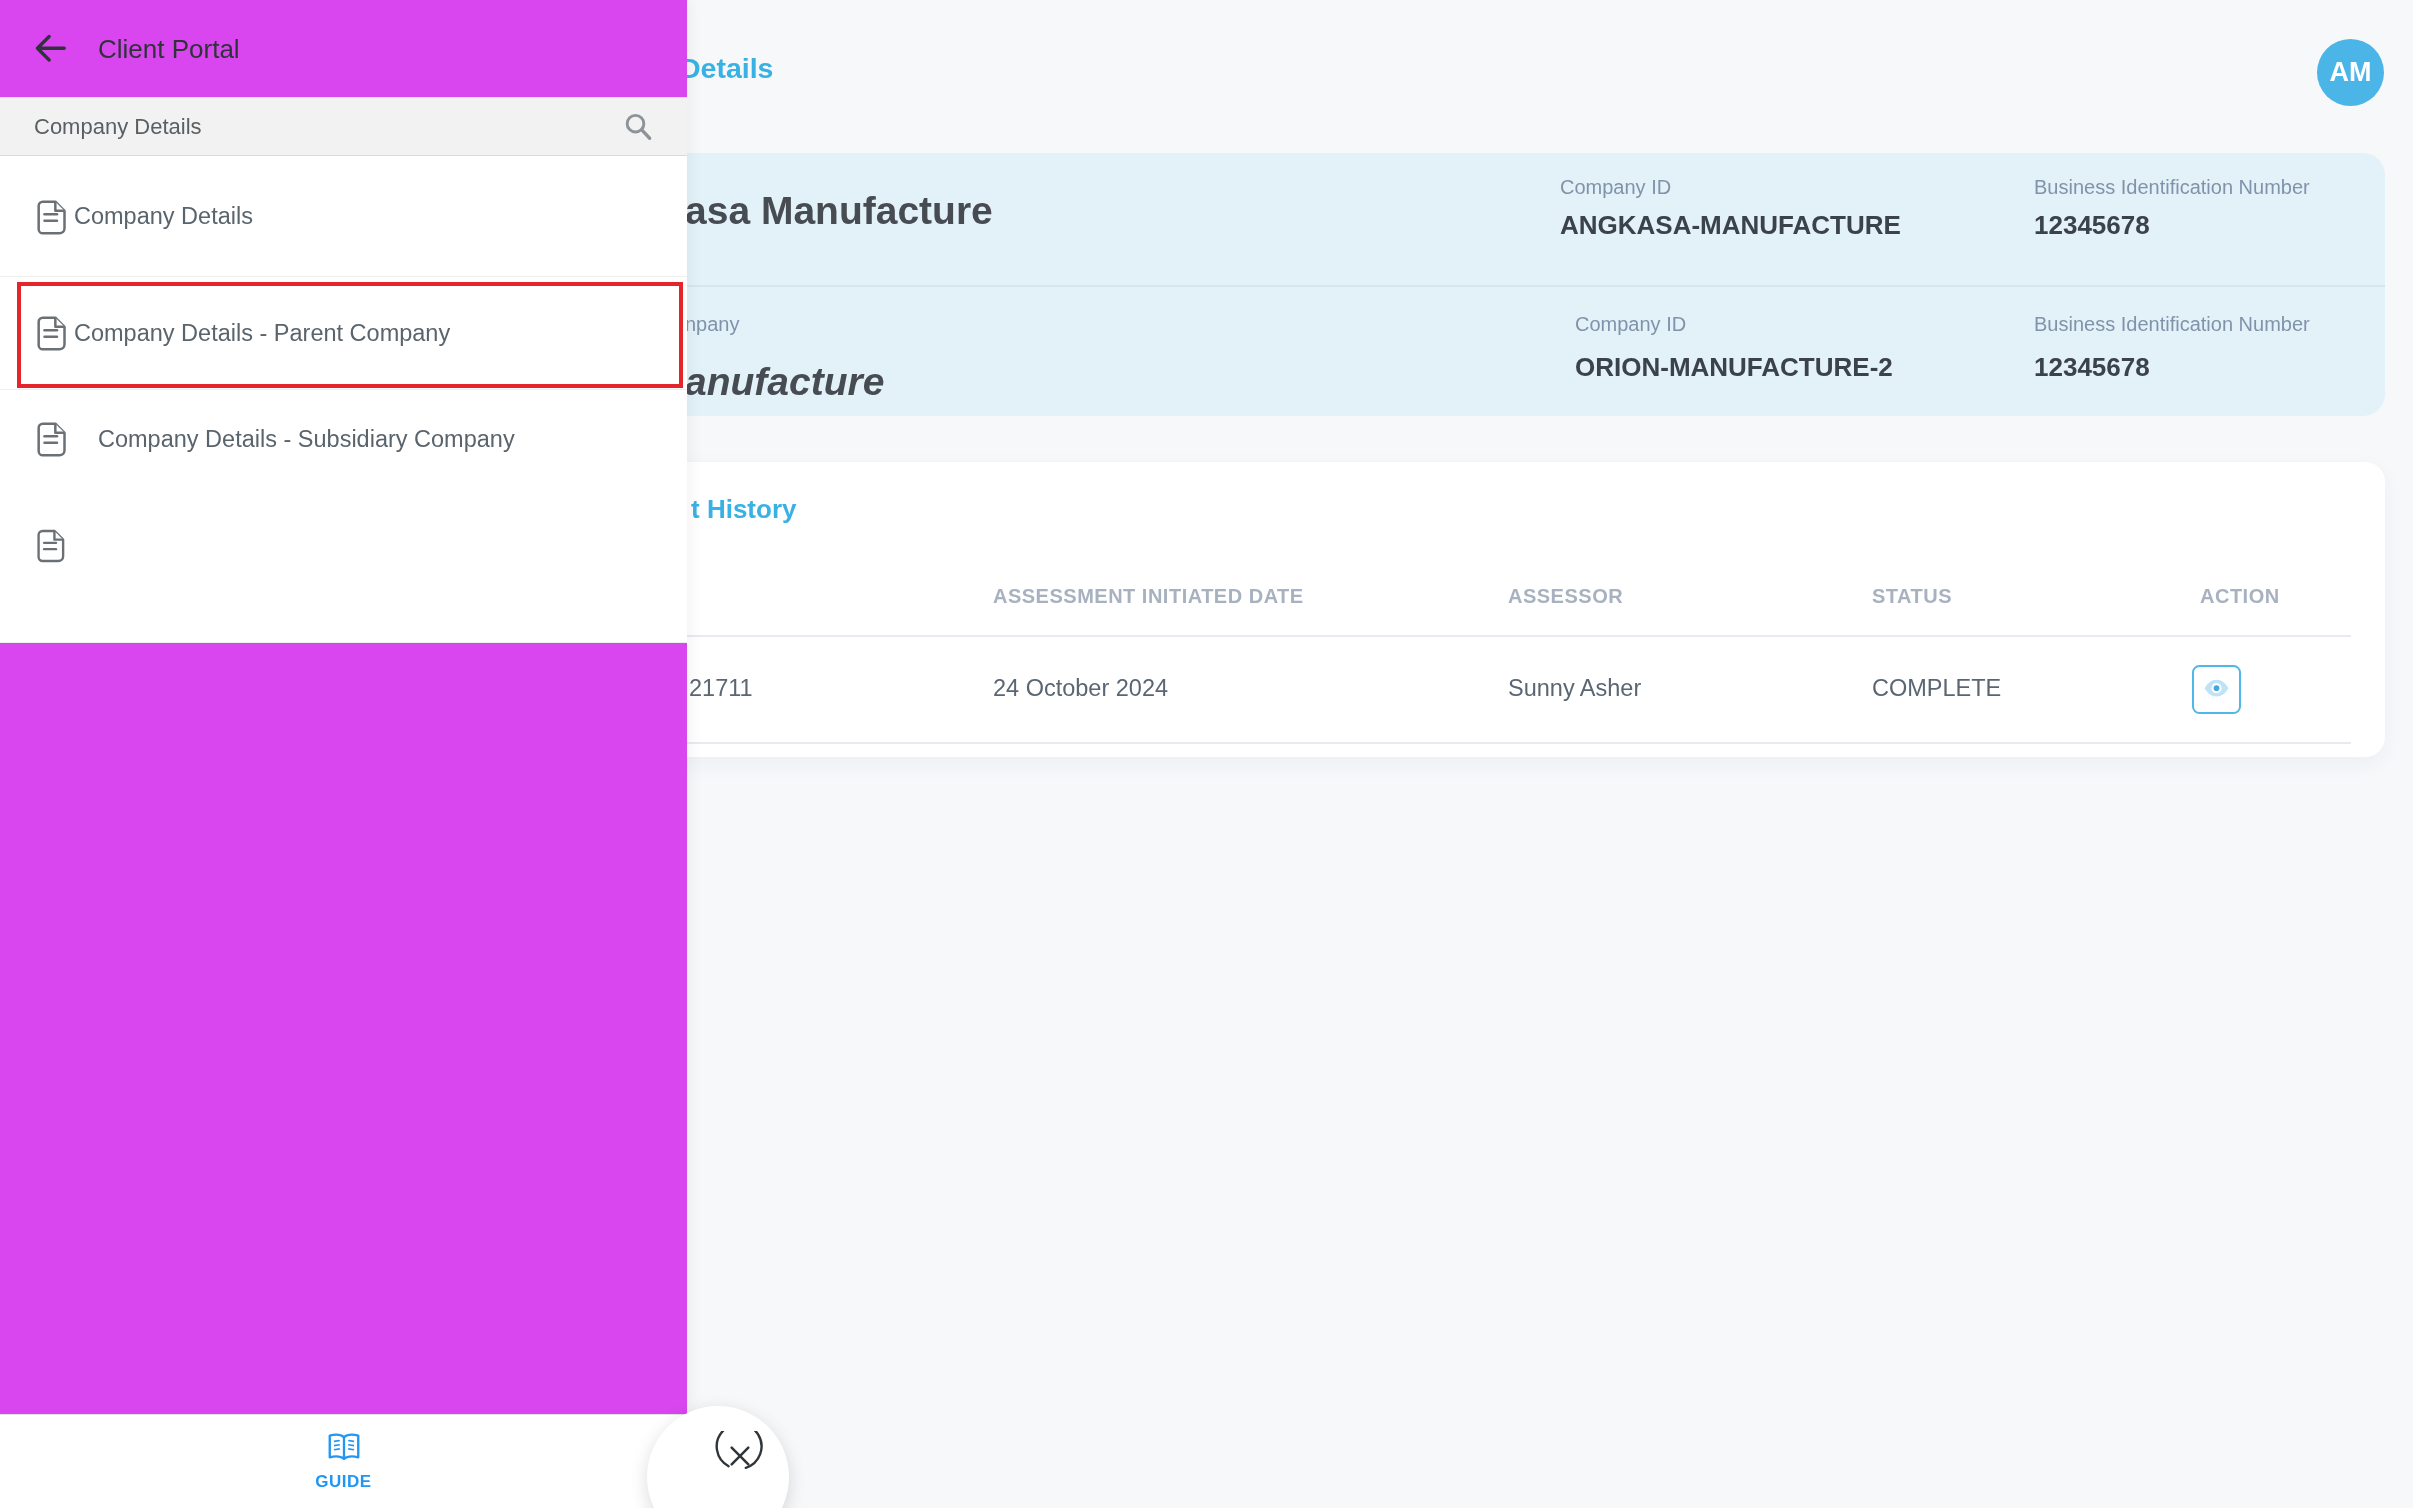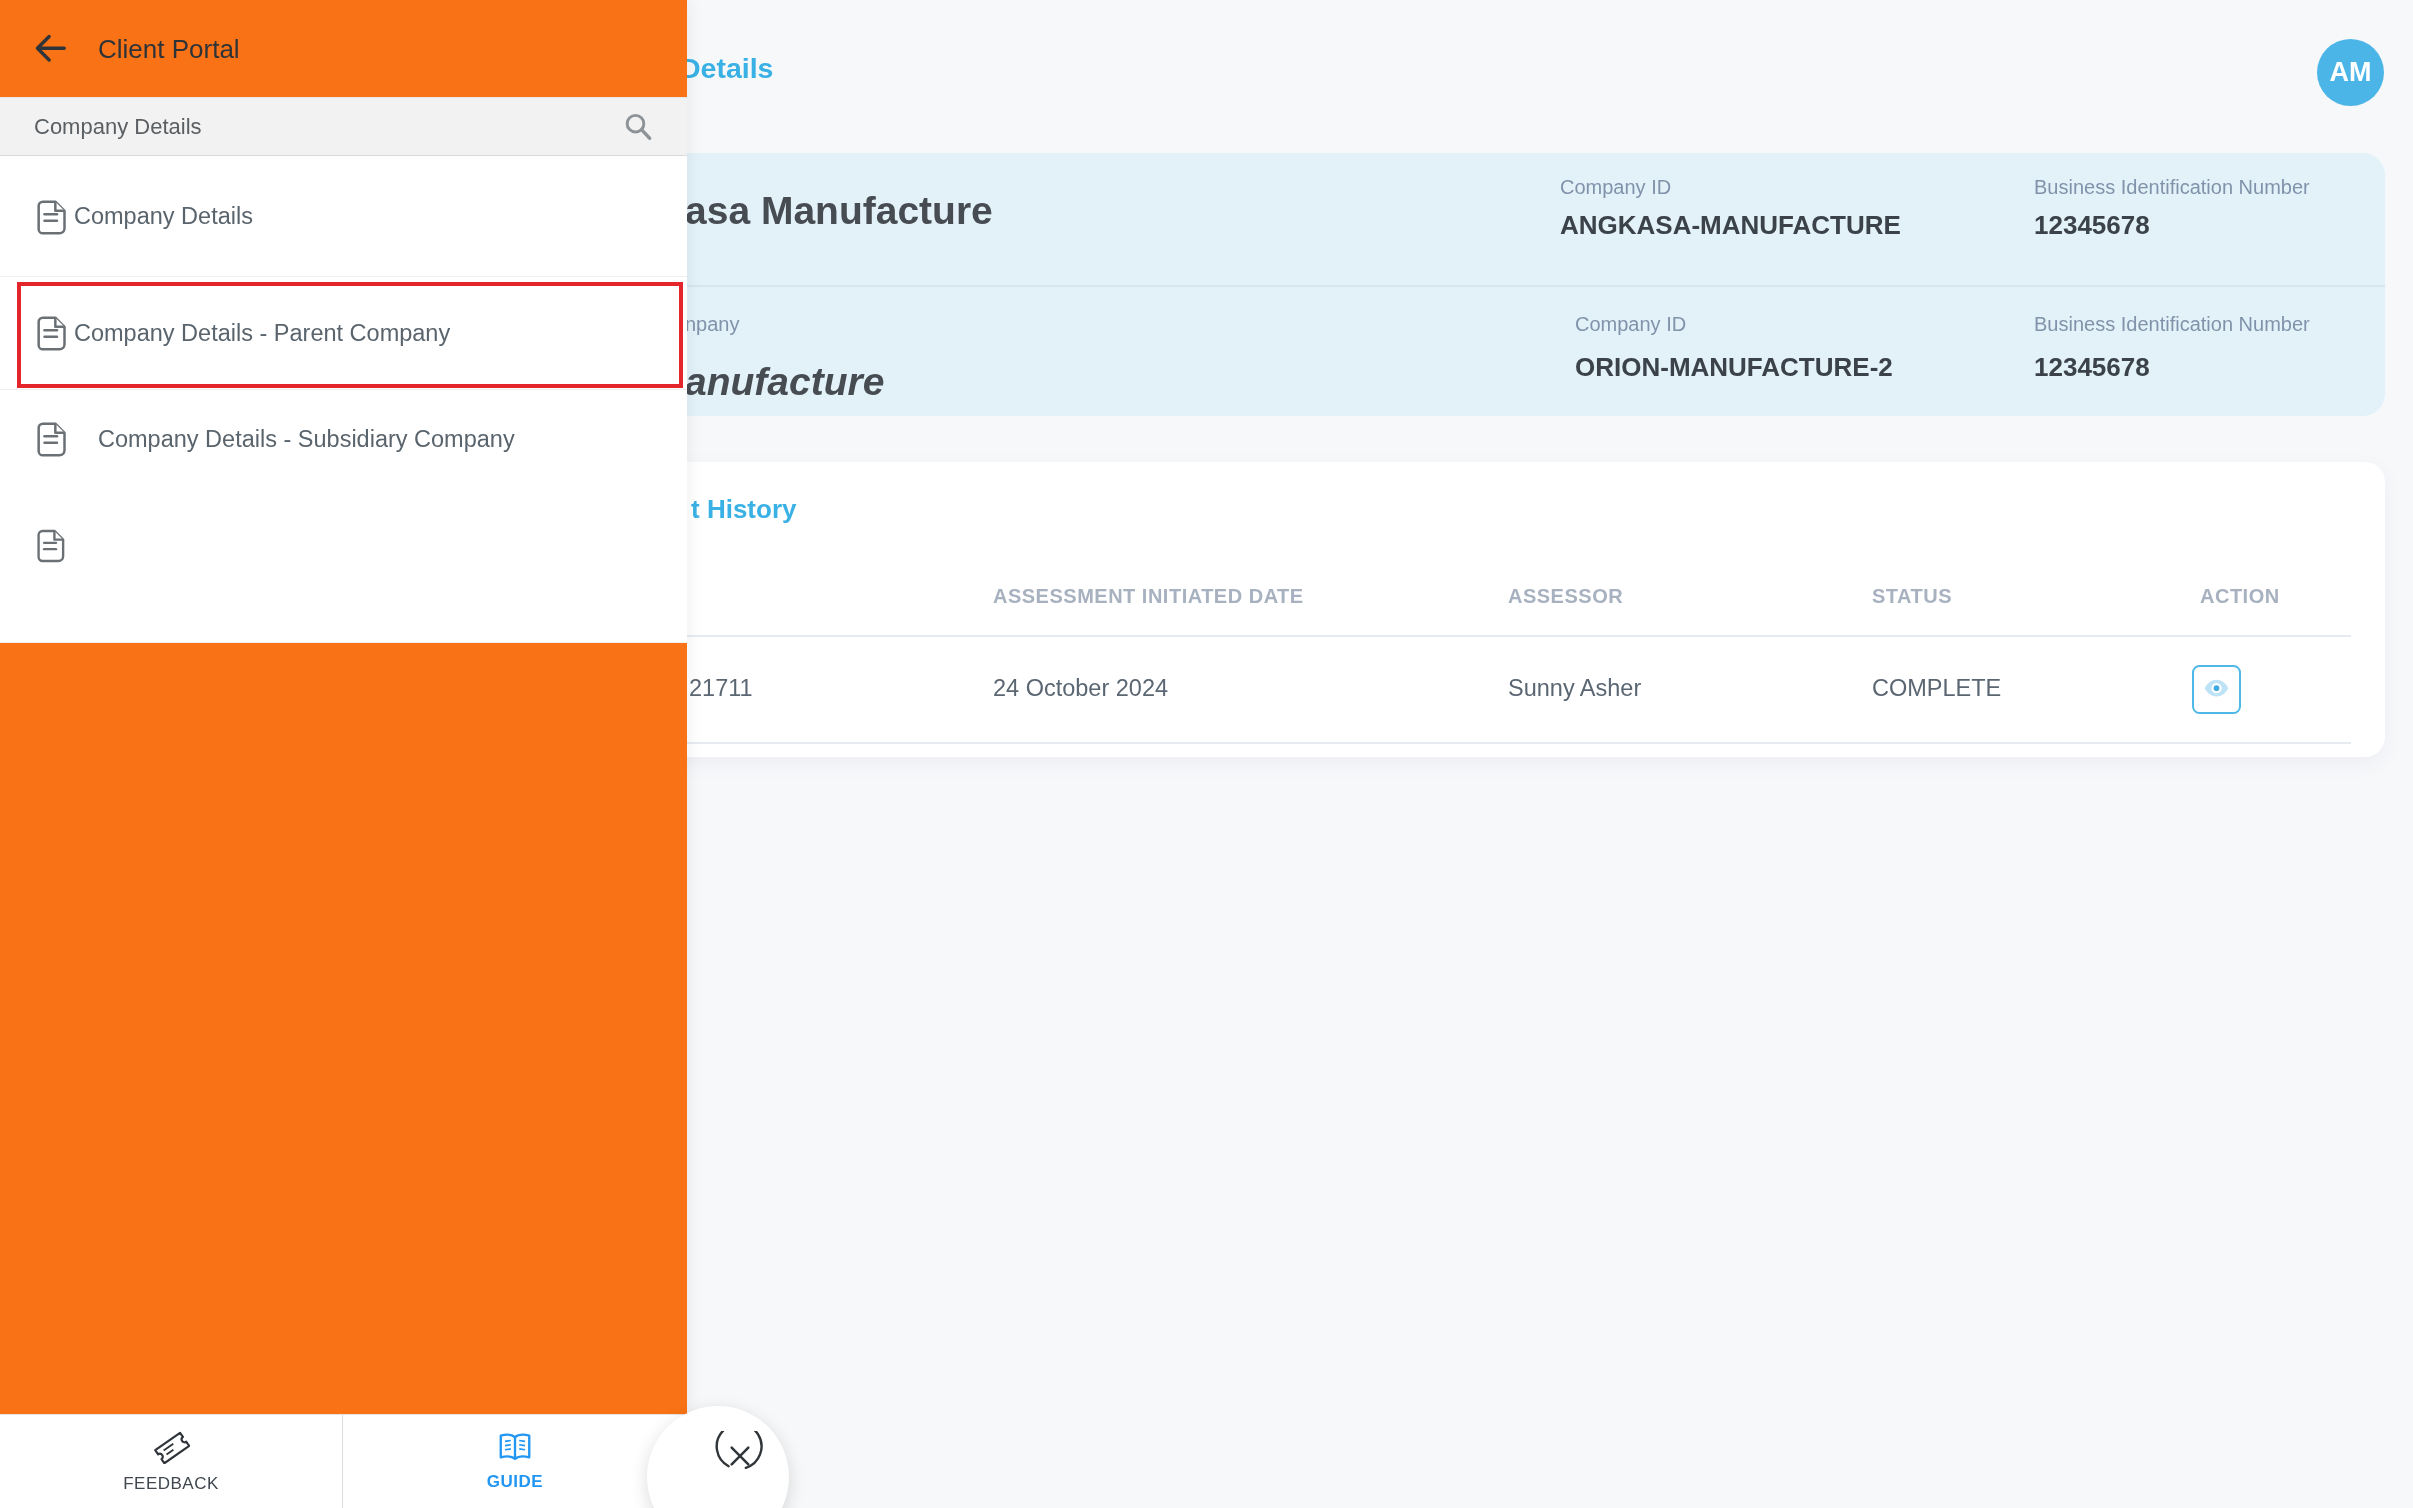--- a/index.html
+++ b/index.html
@@ -26,21 +26,21 @@
   .card-title { font-size:26px; font-weight:700; color:#3AB1E5; }
   .th { font-size:20px; font-weight:700; color:#A7B1C0; letter-spacing:0.5px; }
   .rule { height:1.7px; background:#E7EAEF; }
   .td { font-size:23.5px; color:#5B6673; }
   .eye-btn { left:2192px; top:665px; width:49px; height:49px; background:#fff;
     border:2.5px solid #4FB8E8; border-radius:7.5px; display:flex; align-items:center;
     justify-content:center; cursor:pointer; }
 
   
   #sidebar { position:absolute; left:0; top:0; width:687px; height:1508px;
-    background:#f97316; z-index:10; box-shadow:2.5px 0 15px rgba(0,0,0,0.06); }
+    background:#d946ef; z-index:10; box-shadow:2.5px 0 15px rgba(0,0,0,0.06); }
   .sb-title { left:98px; top:34px; font-size:26px; font-weight:500; color:#2E3338; }
   .sb-back { left:34px; top:34px; width:32px; height:28.5px; cursor:pointer; }
   .sb-search { left:0; top:97px; width:687px; height:59px; background:#F2F2F2;
     border-top:0.8px solid #E7E7E7; border-bottom:0.8px solid #DBDBDB; }
   .sb-search input { position:absolute; left:34px; top:0; width:570px; height:57px;
     border:none; outline:none; background:transparent; font-size:22px; color:#5A5F63;
     font-family:"Liberation Sans", sans-serif; }
   .sb-search svg { position:absolute; right:34px; top:14.2px; }
   .sb-item { left:0; width:687px; border-bottom:1.7px solid #EFEFEF; cursor:pointer; background:#fff; }
   .sb-item .doc { position:absolute; left:37px; }
@@ -181,32 +181,20 @@
         <path d="M22 2 V13 H33" stroke="#6B7075" stroke-width="3" fill="#fff" stroke-linejoin="round"></path>
         <line x1="9" y1="17" x2="24" y2="17" stroke="#6B7075" stroke-width="3" stroke-linecap="round"></line>
         <line x1="9" y1="25" x2="24" y2="25" stroke="#6B7075" stroke-width="3" stroke-linecap="round"></line>
       </svg>
     </span>
   </div>
 
   <div class="abs red-box"></div>
 
   <div class="abs sb-footer">
-    <div class="foot-cell feedback">
-      <span>
-        <svg width="37" height="34" viewBox="0 0 44 40">
-          <g transform="rotate(-35 22 20)">
-            <path d="M4 12 h36 v6 a3.5 3.5 0 0 0 0 7 v6 H4 v-6 a3.5 3.5 0 0 0 0 -7 Z" stroke="#2F343A" stroke-width="2.6" fill="none" stroke-linejoin="round"></path>
-            <line x1="12" y1="18" x2="26" y2="18" stroke="#2F343A" stroke-width="2.2"></line>
-            <line x1="12" y1="24" x2="22" y2="24" stroke="#2F343A" stroke-width="2.2"></line>
-          </g>
-        </svg>
-      </span>
-      <span class="foot-label">FEEDBACK</span>
-    </div>
     <div class="foot-cell guide">
       <span>
         <svg width="34" height="28.5" viewBox="0 0 40 34">
           <path d="M20 5 C16 1.5 9 1.5 3 3 V29 C9 27.5 16 27.5 20 31 C24 27.5 31 27.5 37 29 V3 C31 1.5 24 1.5 20 5 Z" stroke="#2196F3" stroke-width="2.8" fill="none" stroke-linejoin="round"></path>
           <line x1="20" y1="5" x2="20" y2="31" stroke="#2196F3" stroke-width="2.8"></line>
           <line x1="8" y1="10" x2="15" y2="9" stroke="#2196F3" stroke-width="2"></line>
           <line x1="8" y1="15" x2="15" y2="14" stroke="#2196F3" stroke-width="2"></line>
           <line x1="8" y1="20" x2="15" y2="19" stroke="#2196F3" stroke-width="2"></line>
           <line x1="25" y1="9" x2="32" y2="10" stroke="#2196F3" stroke-width="2"></line>
           <line x1="25" y1="14" x2="32" y2="15" stroke="#2196F3" stroke-width="2"></line>

